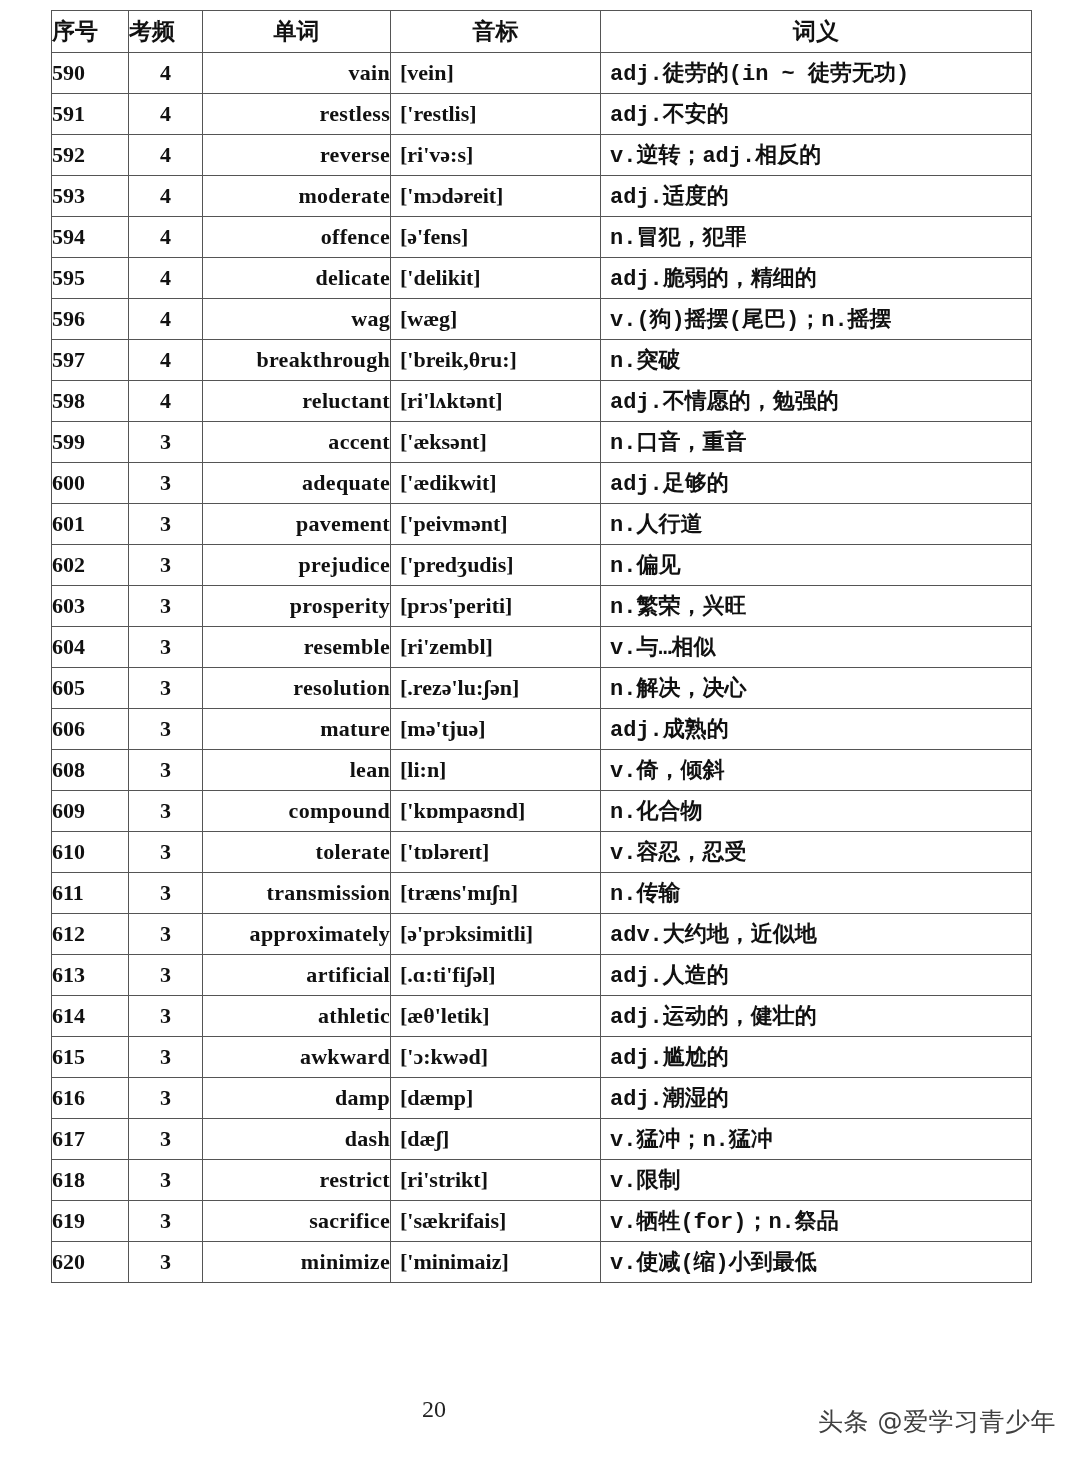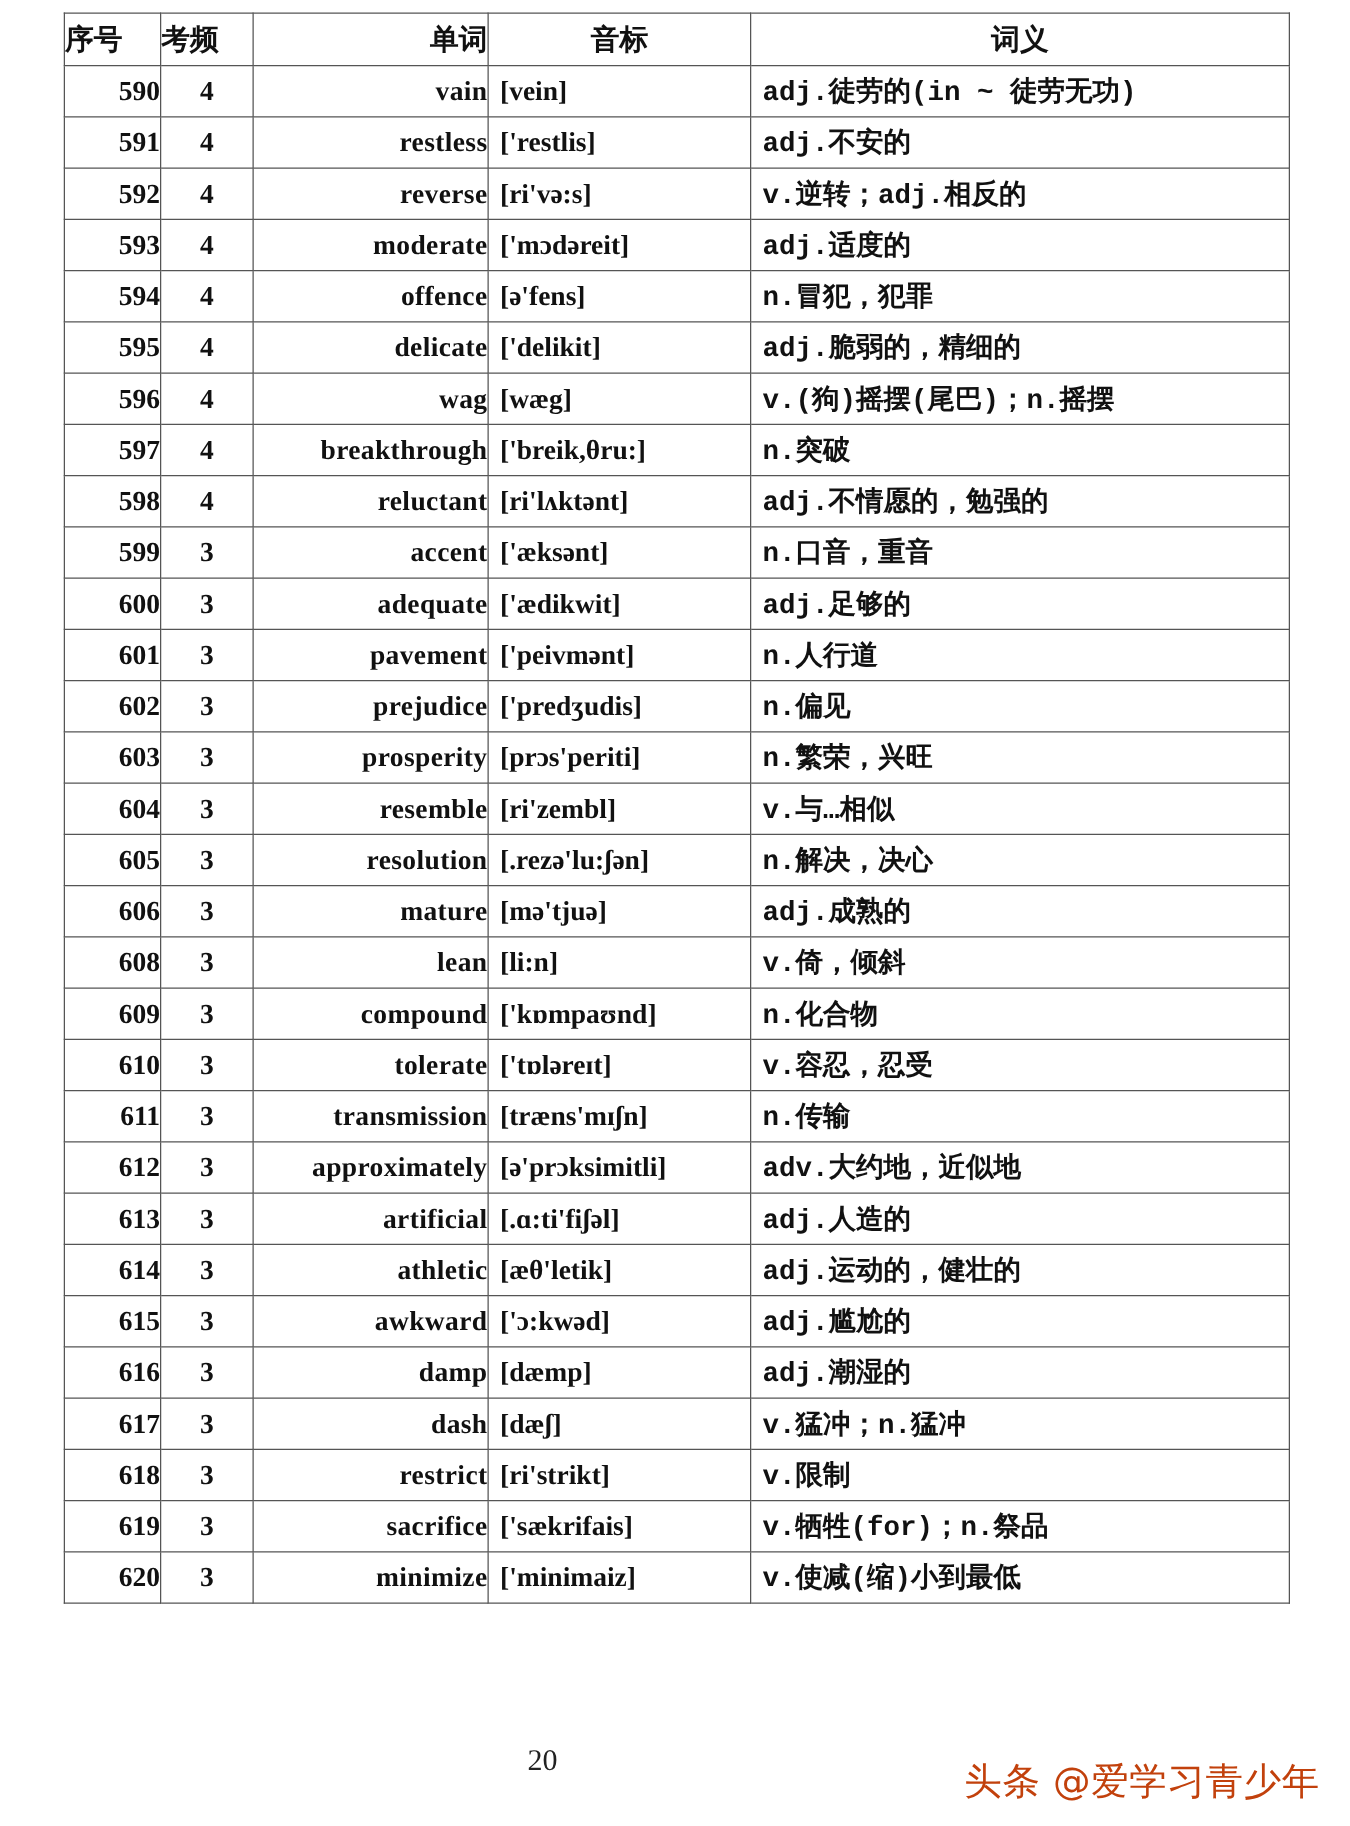--- a/index.html
+++ b/index.html
@@ -4,41 +4,41 @@
 <style>
   html, body { margin: 0; padding: 0; background: #ffffff; }
   body { width: 1080px; height: 1461px; position: relative; overflow: hidden;
          font-family: "Liberation Serif", "DejaVu Serif", serif; color: #111; }
   .vocab-table { position: absolute; left: 51px; top: 10px; width: 981px;
                  border-collapse: collapse; table-layout: fixed; }
   .vocab-table th, .vocab-table td { border: 1.5px solid #555; height: 40px; padding: 0;
                  font-weight: bold; font-size: 22px; white-space: nowrap; overflow: hidden; }
   .vocab-table th { text-align: left; font-size: 23px; height: 41px;
                  font-family: "DejaVu Sans", sans-serif; font-weight: bold; }
-  .c-no { width: 76px; text-align: right; }
+  .c-no { width: 76px; text-align: left; }
   .c-freq { width: 73px; text-align: center; }
   .c-word { width: 187px; padding-left: 10px !important; text-align: right; }
   .c-ipa { width: 209px; padding-left: 9px !important; text-align: left; }
   .c-def { padding-left: 9px !important; text-align: left; }
   td.c-def { font-family: Liberation Mono, monospace; }
   td.c-word { letter-spacing: 0.3px; }
   .page-number { position: absolute; left: 0; width: 868px; top: 1396px; text-align: center;
                  font-size: 24px; font-family: "Liberation Serif", serif; color: #222; }
-  .watermark { position: absolute; right: 24px; top: 1405px; font-size: 30px;
-               font-family: "DejaVu Sans", sans-serif; color: #c2410c; letter-spacing: 0.5px; }
+  .watermark { position: absolute; right: 24px; top: 1405px; font-size: 25px;
+               font-family: "DejaVu Sans", sans-serif; color: #404040; letter-spacing: 0.5px; }
 </style>
 </head>
 <body>
 
 <table class="vocab-table">
   <thead>
     <tr>
       <th class="c-no">序号</th>
       <th class="c-freq">考频</th>
-      <th class="c-word" style="text-align:right;padding-left:0!important">单词</th>
+      <th class="c-word" style="text-align:center;padding-left:0!important">单词</th>
       <th class="c-ipa" style="text-align:center;padding-left:0!important">音标</th>
       <th class="c-def" style="text-align:center;padding-left:0!important">词义</th>
     </tr>
   </thead>
   <tbody id="rows">
       <tr>
         <td class="c-no">590</td>
         <td class="c-freq">4</td>
         <td class="c-word">vain</td>
         <td class="c-ipa">[vein]</td>

